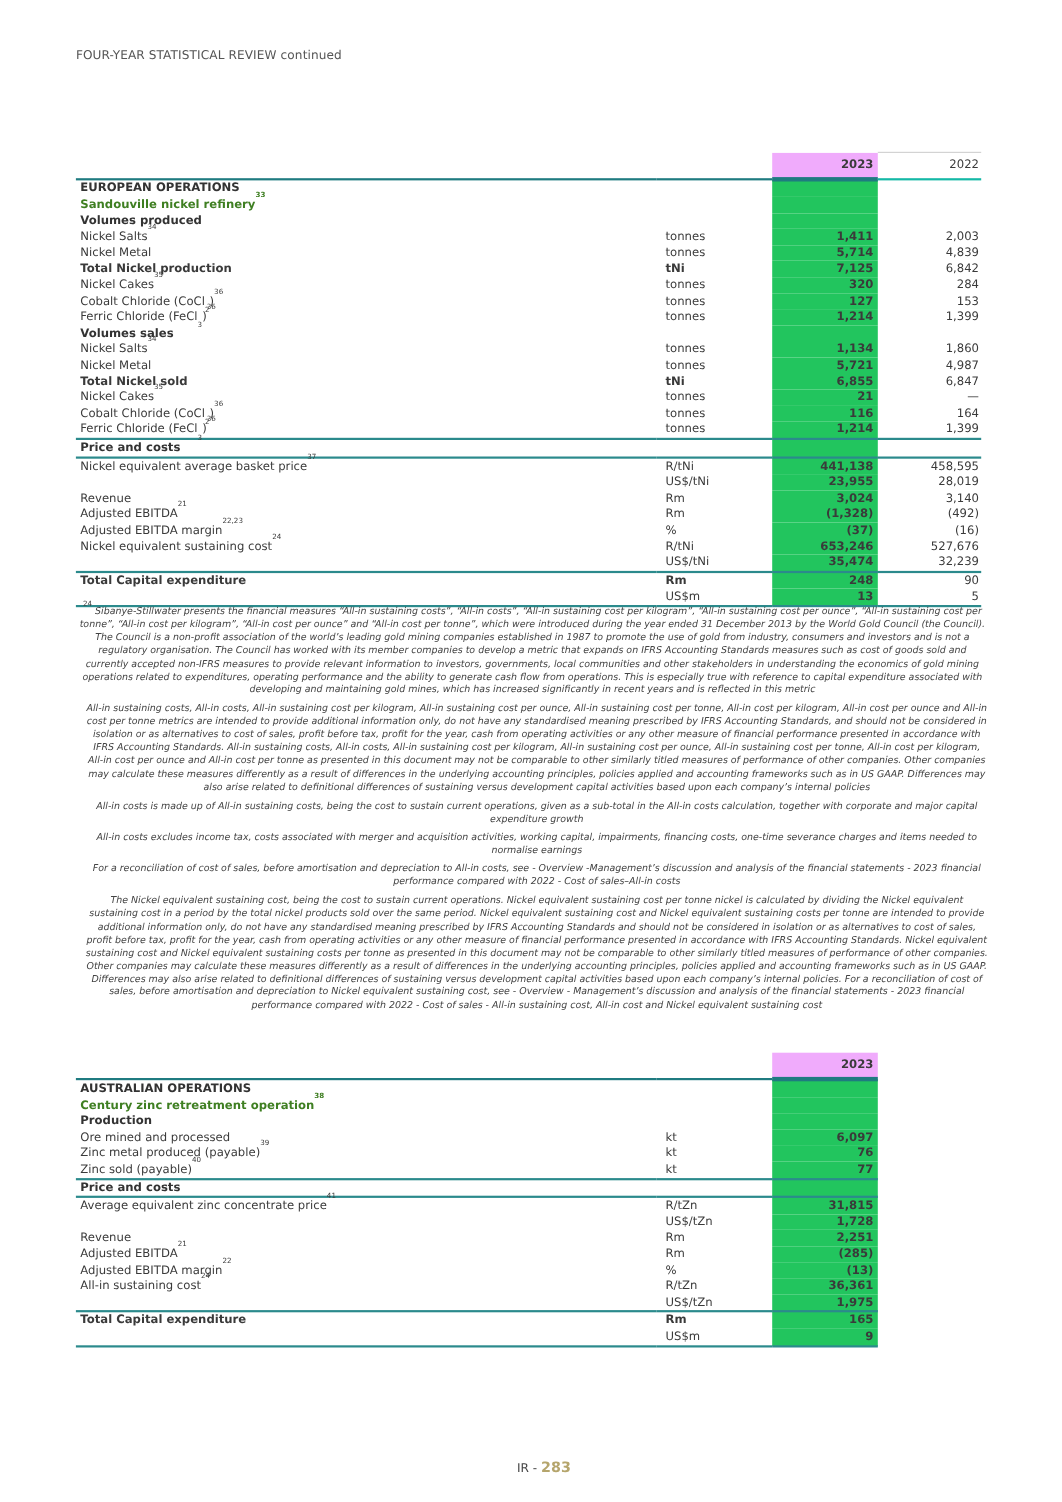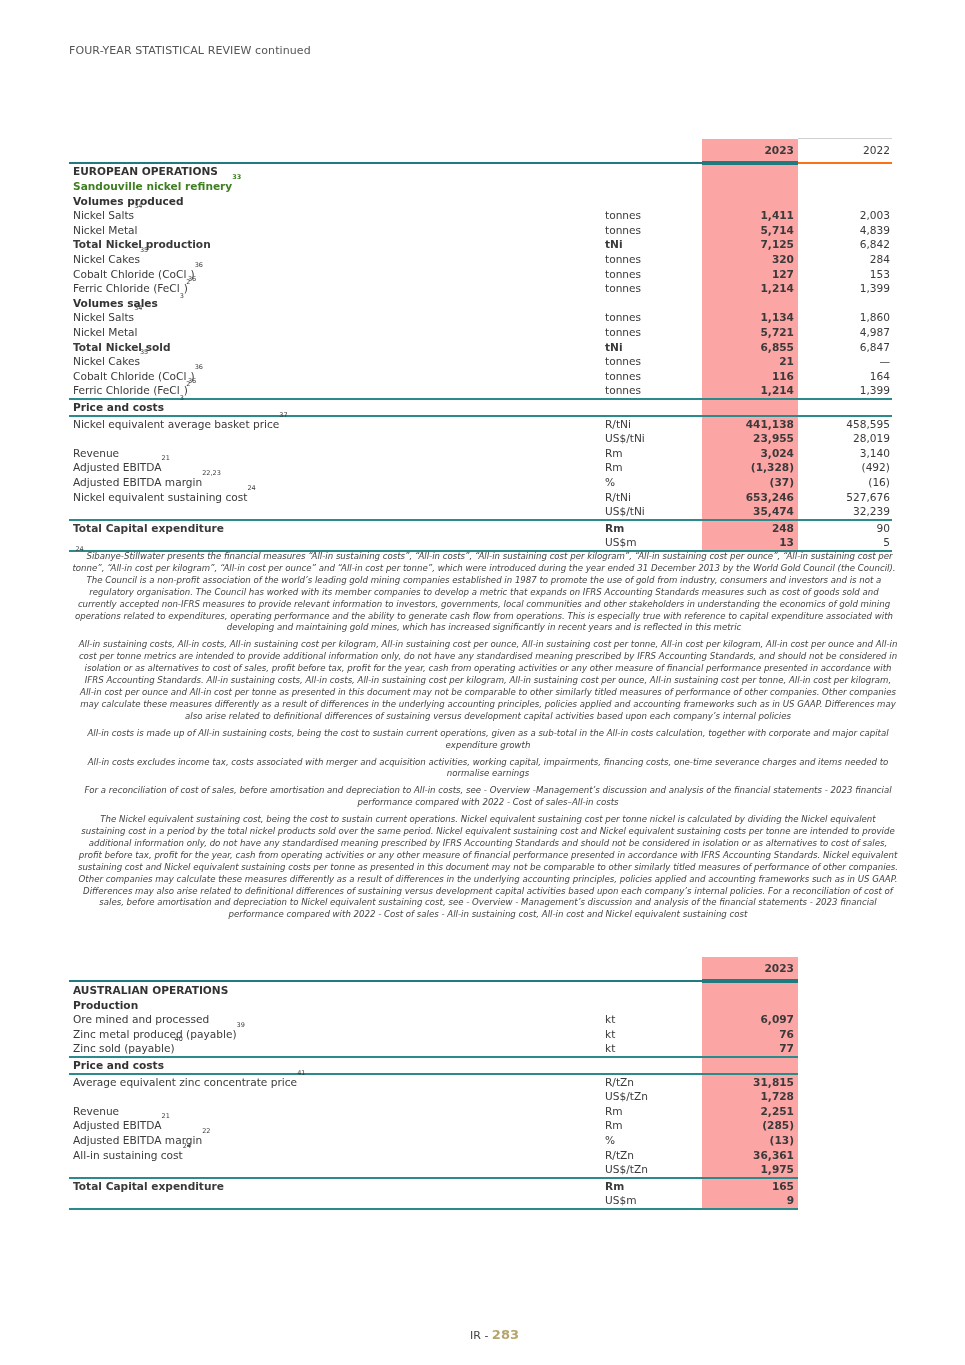--- a/index.html
+++ b/index.html
@@ -2,26 +2,26 @@
 <html><head>
 <meta charset="utf-8">
 <style>
   html, body { margin:0; padding:0; background:#ffffff; }
   body { width:965px; height:1365px; position:relative; font-family:"DejaVu Sans", "Liberation Sans", sans-serif; color:#3a3a3a; overflow:hidden; }
   .page-header { position:absolute; left:69px; top:44px; font-size:11px; color:#555; letter-spacing:0.1px; }
   .tbl { position:absolute; left:69px; border-collapse:collapse; font-size:10.6px; }
   .tbl td { padding:0 4px; height:14.6px; line-height:14.6px; white-space:nowrap; vertical-align:middle; }
   .tbl td.label { width:520px; }
   .tbl td.unit { width:93px; padding-left:8px; }
-  .tbl td.v23 { width:88px; text-align:right; background:#fca5a5; font-weight:bold; padding-right:4px; }
+  .tbl td.v23 { width:88px; text-align:right; background:#22c55e; font-weight:bold; padding-right:4px; }
   .tbl td.v22 { width:88px; text-align:right; padding-right:2px; }
   .tbl tr.head td { height:20px; line-height:22px; }
-  .tbl tr.head td.v23 { background:#fca5a5; border-bottom:4px solid #1f7b80;margin-left:10px; }
+  .tbl tr.head td.v23 { background:#f0abfc; border-bottom:4px solid #1f7b80;margin-left:10px; }
   .tbl tr.head td.label, .tbl tr.head td.unit { border-bottom:2px solid #1f7b80; }
-  .tbl tr.head td.v22 { border-bottom:2px solid #f97316; font-weight:normal; border-top:1px solid #cfcfcf; }
+  .tbl tr.head td.v22 { border-bottom:2px solid #14b8a6; font-weight:normal; border-top:1px solid #cfcfcf; }
   .tbl tr.bold td.label, .tbl tr.bold td.unit { font-weight:bold; }
   .tbl tr.section td.label { font-weight:bold; color:#333; }
   .tbl tr.green td.label { font-weight:bold; color:#3f7f22; }
   .tbl tr.line-bottom td { border-bottom:2px solid #2b8a8c; }
   sup { font-size:6.5px; vertical-align:top; position:relative; top:-2px; line-height:0; }
   sub { font-size:6.5px; vertical-align:bottom; line-height:0; }
   .notes { position:absolute; left:69px; top:551px; width:830px; font-size:8.6px; font-style:italic; line-height:11.9px; color:#444; }
   .notes p { margin:0 0 5px 8px; text-align:center; }
   .notes p.first { margin-left:0; }
   .notes p.first sup { font-style:normal; }
@@ -214,20 +214,25 @@
     <tr class="head">
       <td class="label"></td>
       <td class="unit"></td>
       <td class="v23">2023</td>
     </tr>
     <tr class="section">
       <td class="label">AUSTRALIAN OPERATIONS</td>
       <td class="unit"></td>
       <td class="v23"></td>
     </tr>
+    <tr class="green">
+      <td class="label"><span>Century zinc retreatment operation</span><sup>38</sup></td>
+      <td class="unit"></td>
+      <td class="v23"></td>
+    </tr>
   <tr class="section">
         <td class="label"><span>Production</span></td>
         <td class="unit"></td>
         <td class="v23"></td>
       </tr>
       <tr>
         <td class="label"><span>Ore mined and processed</span></td>
         <td class="unit">kt</td>
         <td class="v23">6,097</td>
       </tr>

